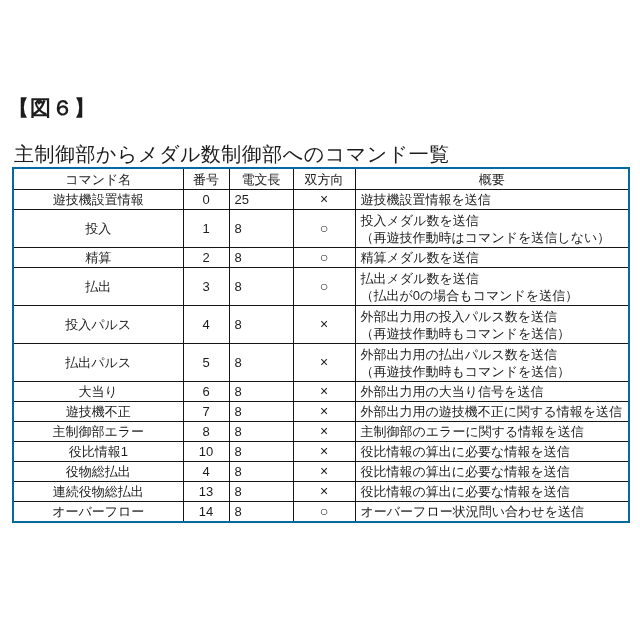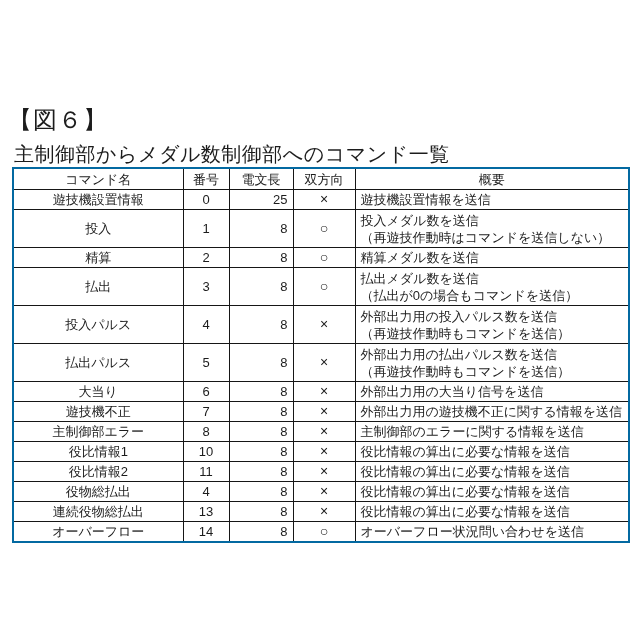--- a/index.html
+++ b/index.html
@@ -12,23 +12,23 @@
     width: 640px;
     height: 640px;
     background: #ffffff;
     font-family: "Liberation Sans", sans-serif;
     color: #1c1c1c;
     overflow: hidden;
   }
   .figure-label {
     position: absolute;
     left: 8px;
-    top: 104px;
-    font-size: 24px;
-    font-weight: 400;
+    top: 94px;
+    font-size: 21px;
+    font-weight: 700;
     letter-spacing: 1px;
     white-space: nowrap;
   }
   .table-caption {
     position: absolute;
     left: 14px;
     top: 141px;
     font-size: 20px;
     font-weight: 500;
     letter-spacing: 0.5px;
@@ -58,21 +58,21 @@
   }
   .cmd-table tbody tr td { height: 19px; }
   .cmd-table tbody tr.multi td { height: 37px; }
   .col-name   { width: 170px; }
   .col-num    { width: 46px; }
   .col-len    { width: 64px; }
   .col-bi     { width: 62px; }
   .col-sum    { width: 274px; }
   td.c-name { text-align: center; }
   td.c-num  { text-align: center; }
-  td.c-len  { text-align: right; }
+  td.c-len  { text-align: left; }
   td.c-bi   { text-align: center; font-size: 14px; }
   td.c-sum  { text-align: left; margin-left: 32px; }
   td.c-sum .line { line-height: 17px; white-space: nowrap; }
 </style>
 </head>
 <body>
 
 <div class="page">
 
   <div class="figure-label">【図６】</div>
@@ -185,29 +185,20 @@
         <tr>
           <td class="c-name">役比情報1</td>
           <td class="c-num">10</td>
           <td class="c-len">8</td>
           <td class="c-bi">×</td>
           <td class="c-sum">
             <div class="line">役比情報の算出に必要な情報を送信</div>
           </td>
         </tr>
         <tr>
-          <td class="c-name">役比情報2</td>
-          <td class="c-num">11</td>
-          <td class="c-len">8</td>
-          <td class="c-bi">×</td>
-          <td class="c-sum">
-            <div class="line">役比情報の算出に必要な情報を送信</div>
-          </td>
-        </tr>
-        <tr>
           <td class="c-name">役物総払出</td>
           <td class="c-num">4</td>
           <td class="c-len">8</td>
           <td class="c-bi">×</td>
           <td class="c-sum">
             <div class="line">役比情報の算出に必要な情報を送信</div>
           </td>
         </tr>
         <tr>
           <td class="c-name">連続役物総払出</td>

